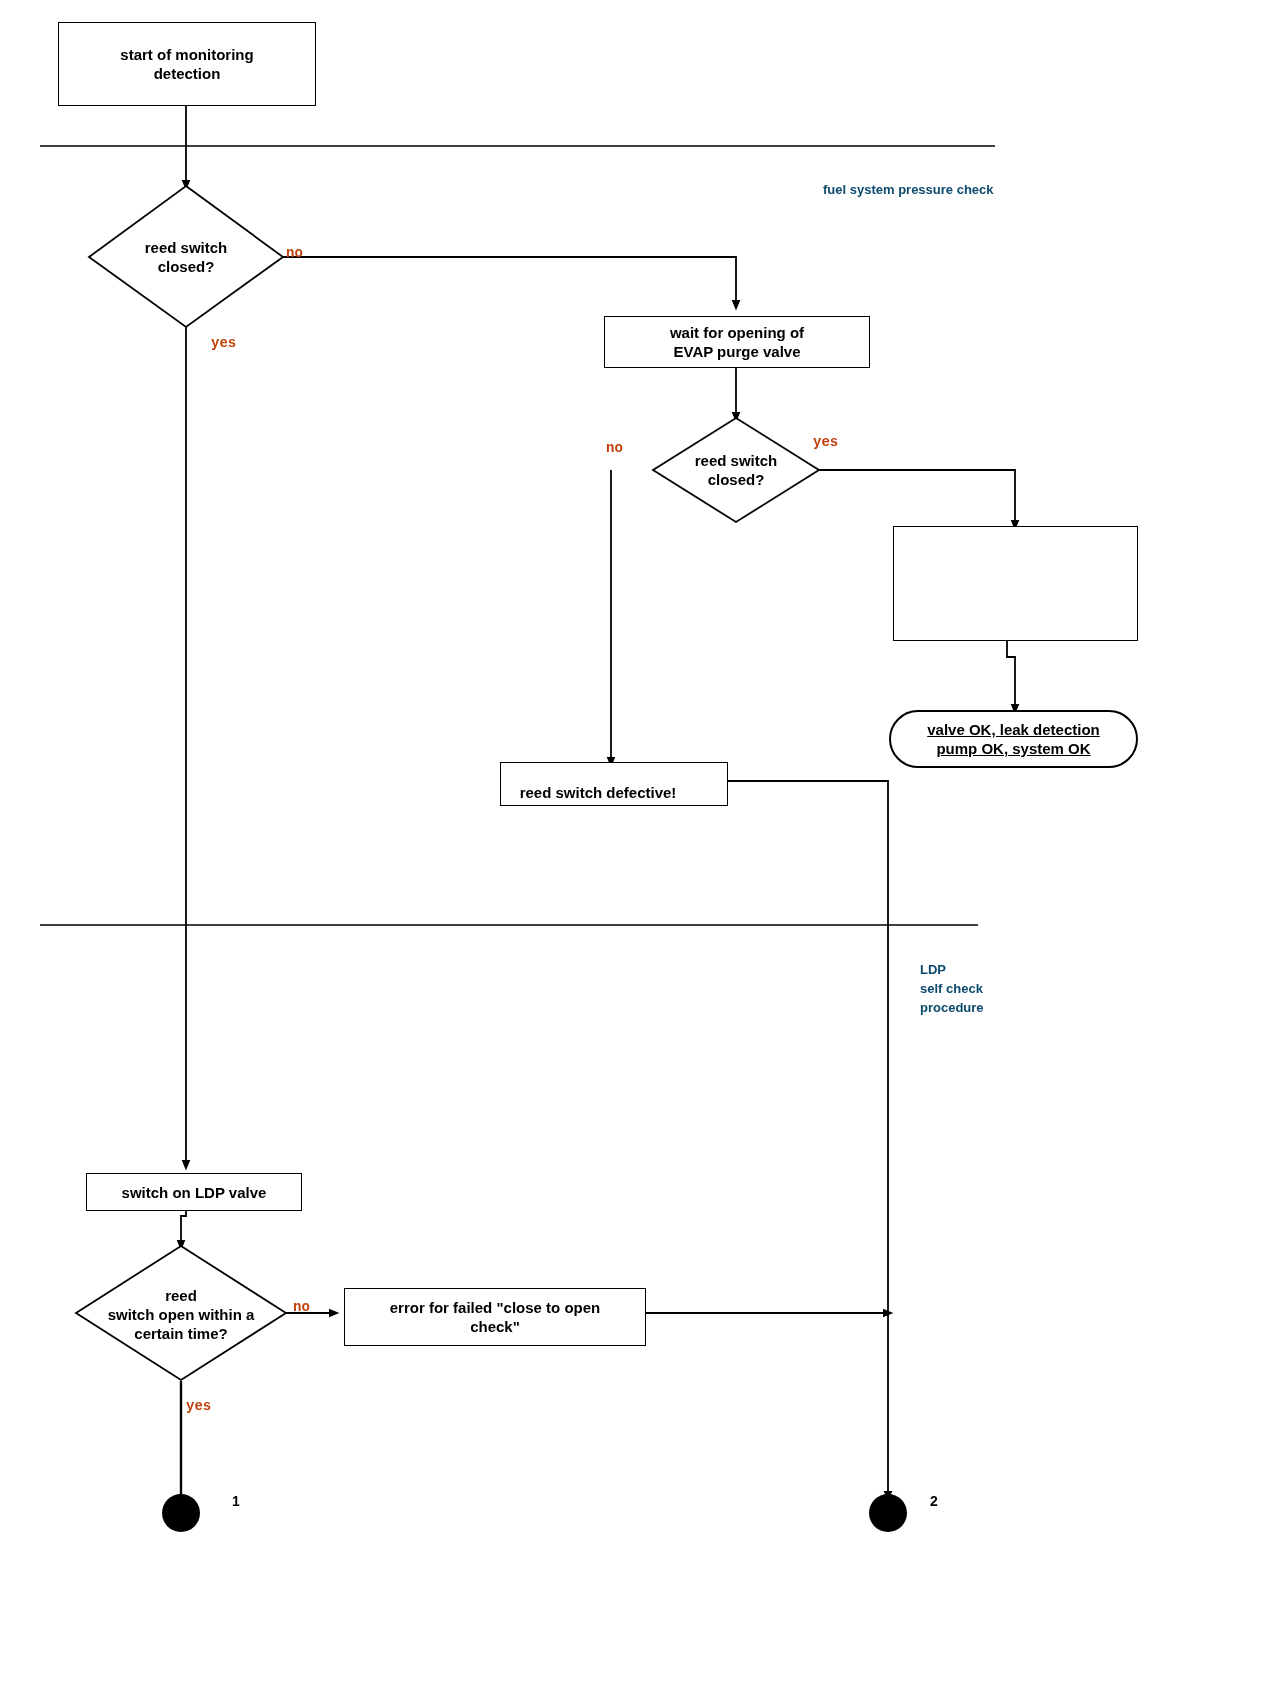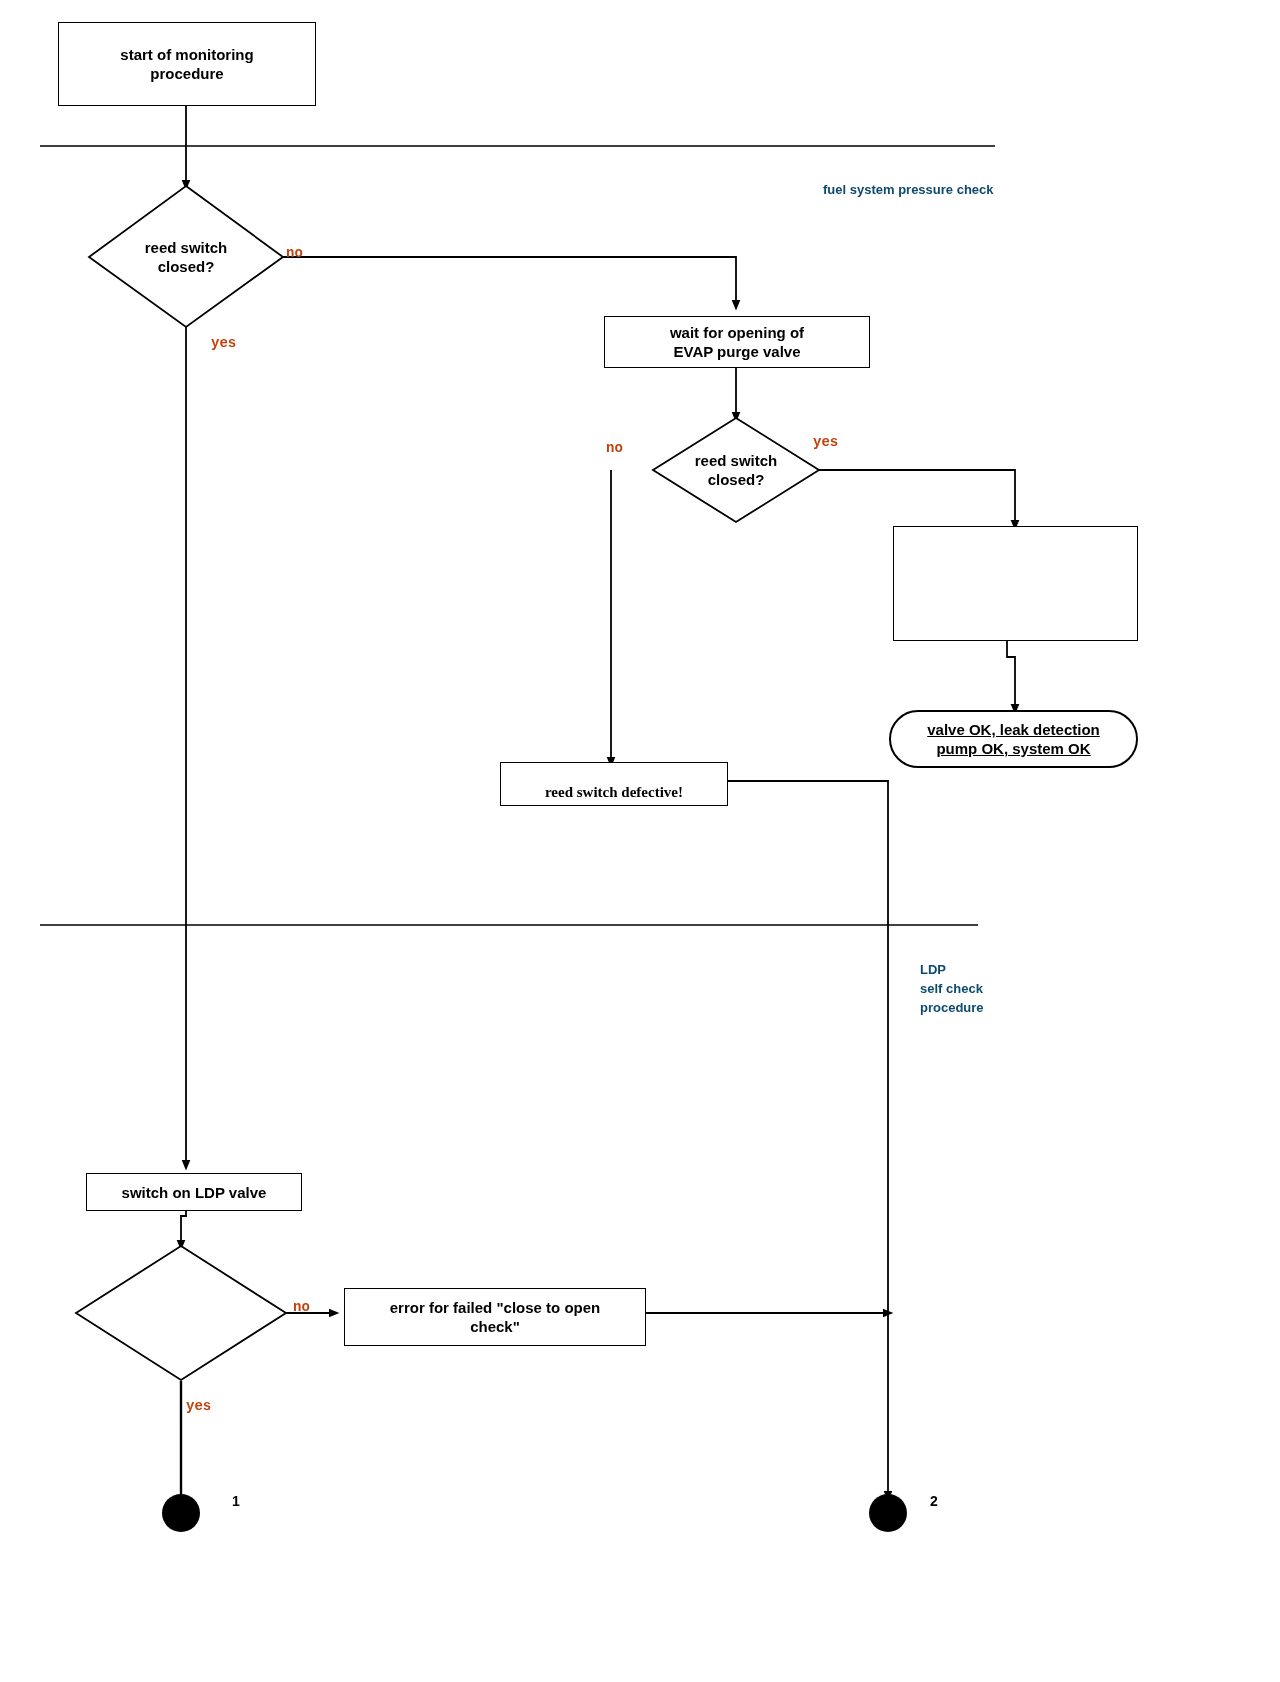--- a/index.html
+++ b/index.html
@@ -121,46 +121,49 @@
 
     <path d="M181,1381 L181,1494" stroke="#000" stroke-width="2.4" fill="none"></path>
 
     <polygon points="186,186 283,257 186,327 89,257" fill="#ffffff" stroke="#000" stroke-width="1.8"></polygon>
     <polygon points="736,418 819,470 736,522 653,470" fill="#ffffff" stroke="#000" stroke-width="1.8"></polygon>
     <polygon points="181,1246 286,1313 181,1380 76,1313" fill="#ffffff" stroke="#000" stroke-width="1.8"></polygon>
   </svg>
 
   <div class="shape-box" style="left:58px; top:22px; width:258px; height:84px;"></div>
   <div class="node-label" style="left:58px; top:22px; width:258px; height:84px;">start of monitoring
-procedure</div>
+detection</div>
 
   <div class="shape-box" style="left:604px; top:316px; width:266px; height:52px;"></div>
   <div class="node-label" style="left:604px; top:316px; width:266px; height:52px;">wait for opening of
 EVAP purge valve</div>
 
   <div class="shape-box" style="left:893px; top:526px; width:245px; height:115px;"></div>
 
   <div class="shape-round" style="left:889px; top:710px; width:249px; height:58px;"></div>
   <div class="node-label" style="left:889px; top:710px; width:249px; height:58px;text-decoration:underline;">valve OK, leak detection
 pump OK, system OK</div>
 
   <div class="shape-box" style="left:500px; top:762px; width:228px; height:44px;"></div>
-  <div class="node-label" style="left:500px; top:762px; width:228px; height:60px;font-family:Liberation Serif, serif;">reed switch defective!</div>
+  <div class="node-label" style="left:484px; top:762px; width:228px; height:60px;">reed switch defective!</div>
 
   <div class="shape-box" style="left:86px; top:1173px; width:216px; height:38px;"></div>
   <div class="node-label" style="left:86px; top:1173px; width:216px; height:38px;">switch on LDP valve</div>
 
   <div class="shape-box" style="left:344px; top:1288px; width:302px; height:58px;"></div>
   <div class="node-label" style="left:344px; top:1288px; width:302px; height:58px;">error for failed "close to open
 check"</div>
 
   <div class="node-label" style="left:104px; top:229px; width:164px; height:56px;">reed switch
 closed?</div>
   <div class="node-label" style="left:664px; top:442px; width:144px; height:56px;">reed switch
 closed?</div>
+  <div class="node-label" style="left:80px; top:1278px; width:202px; height:72px;">reed
+switch open within  a
+certain time?</div>
 
   <div class="edge-label" style="left:286px; top:236px;">no</div>
   <div class="edge-label" style="left:211px; top:326px;">yes</div>
   <div class="edge-label" style="left:606px; top:431px;">no</div>
   <div class="edge-label" style="left:813px; top:425px;">yes</div>
   <div class="edge-label" style="left:293px; top:1290px;">no</div>
   <div class="edge-label" style="left:186px; top:1389px;">yes</div>
 
   <div class="swim-label" style="left:823px; top:180px;">fuel system pressure check</div>
   <div class="swim-label" style="left:920px; top:960px;">LDP

